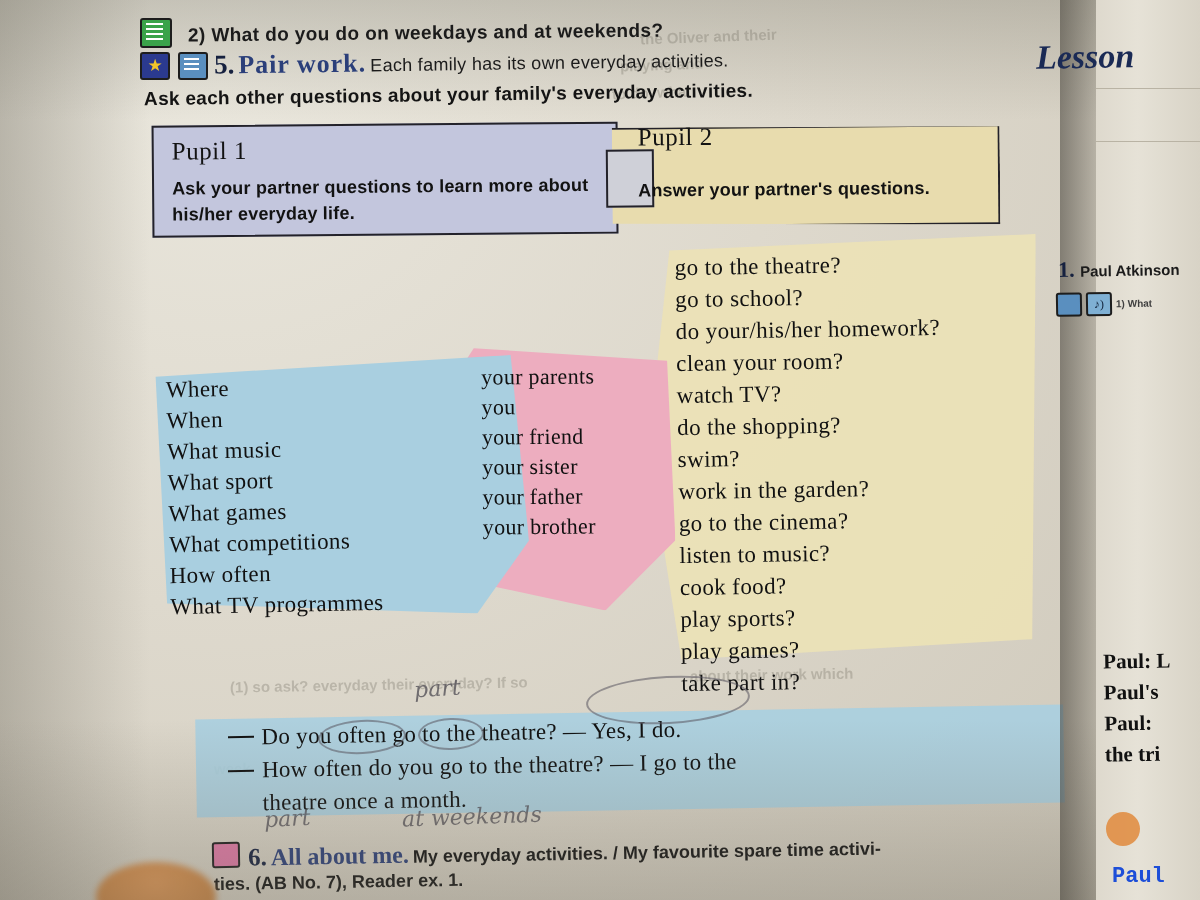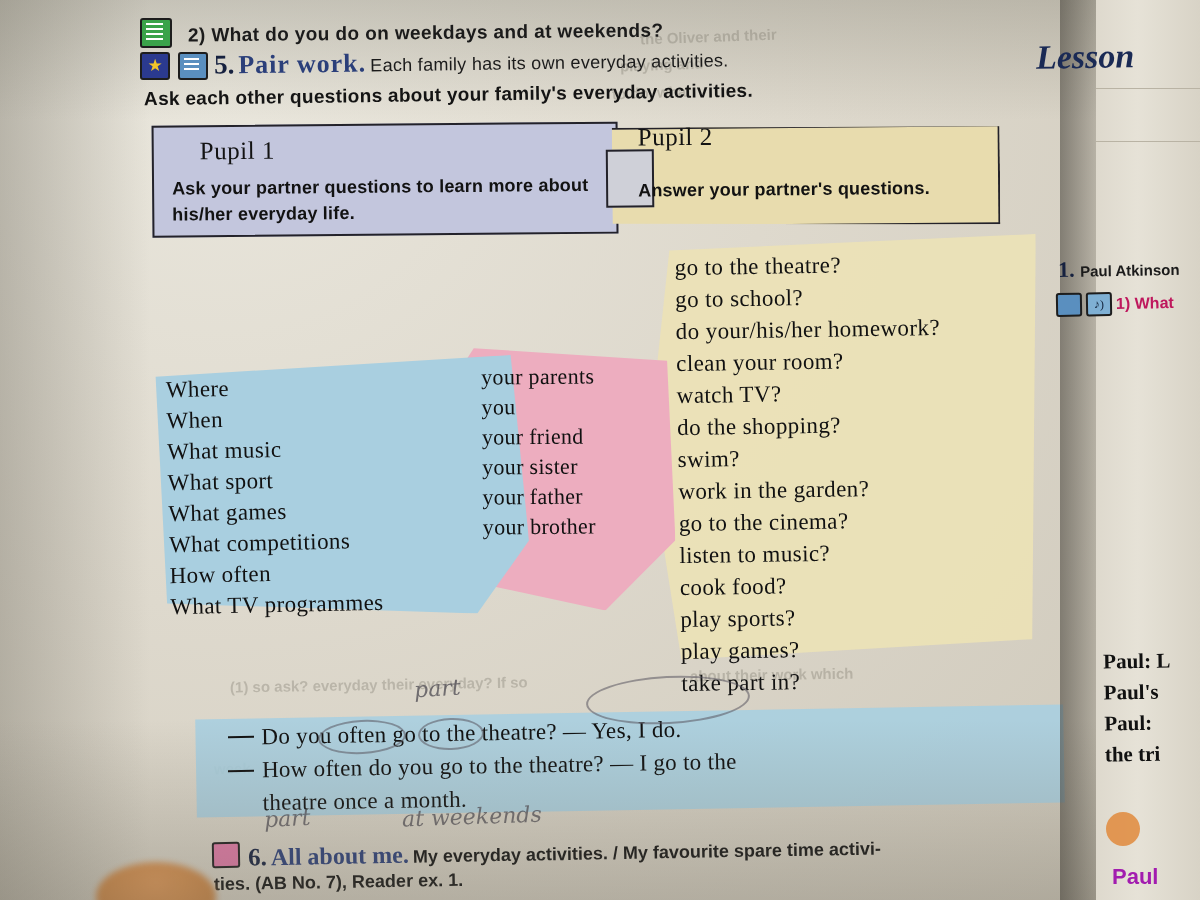--- a/index.html
+++ b/index.html
@@ -374,22 +374,22 @@
     border: 2px solid #1d1d1d;
     border-radius: 3px;
     vertical-align: middle;
     margin-right: 4px;
   }
   .rp-icons .ic.blue { background: #5a8fbf; }
   .rp-icons .ic.audio { background: #7fb0d4; font-size: 12px; line-height: 20px; text-align: center; color: #11223a; }
   .rp-icons .lbl {
     font-family: "Liberation Sans", sans-serif;
     font-weight: bold;
-    font-size: 16px;
-    color: #be185d;
+    font-size: 10px;
+    color: #404040;
     vertical-align: middle;
   }
   .rp-dialog {
     position: absolute;
     left: 1104px; top: 646px;
     font-family: "Liberation Serif", serif;
     font-weight: bold;
     font-size: 21px;
     line-height: 31px;
     color: #111;
@@ -399,24 +399,24 @@
     position: absolute;
     left: 1106px; top: 812px;
     width: 34px; height: 34px;
     background: #e08a3c;
     border-radius: 50%;
     opacity: 0.85;
   }
   .rp-paul {
     position: absolute;
     left: 1112px; top: 864px;
-    font-family: Liberation Sans, sans-serif;
+    font-family: Liberation Mono, monospace;
     font-weight: bold;
     font-size: 22px;
-    color: #a21caf;
+    color: #1d4ed8;
   }
 
   
   .thumb {
     position: absolute;
     left: 96px; top: 862px;
     width: 120px; height: 70px;
     background: radial-gradient(ellipse at 50% 30%, #e0914a, #c2762f);
     border-radius: 50%;
     filter: blur(3px);
@@ -456,21 +456,21 @@
     <span class="num">5.</span>
     <span class="pair">Pair work.</span>
     <span class="desc">Each family has its own everyday activities.</span>
   </div>
   <div class="task5-line2">Ask each other questions about your family's everyday activities.</div>
 
   <div class="banner">
     <div class="banner-left"></div>
     <div class="banner-right"></div>
     <div class="banner-fold"></div>
-    <div class="pupil-title" style="left:20px; top:12px;margin-left:28px;">Pupil 1</div>
+    <div class="pupil-title" style="left:20px; top:12px;">Pupil 1</div>
     <div class="pupil-body" style="left:20px; top:50px; width:420px;">Ask your partner questions to learn more about his/her everyday life.</div>
     <div class="pupil-title" style="left:486px; top:2px;">Pupil 2</div>
     <div class="pupil-body" style="left:486px; top:56px; width:350px;">Answer your partner's questions.</div>
   </div>
 
   <div class="shape-yellow"></div>
   <div class="shape-pink"></div>
   <div class="shape-blue"></div>
 
   <div class="blue-text">

